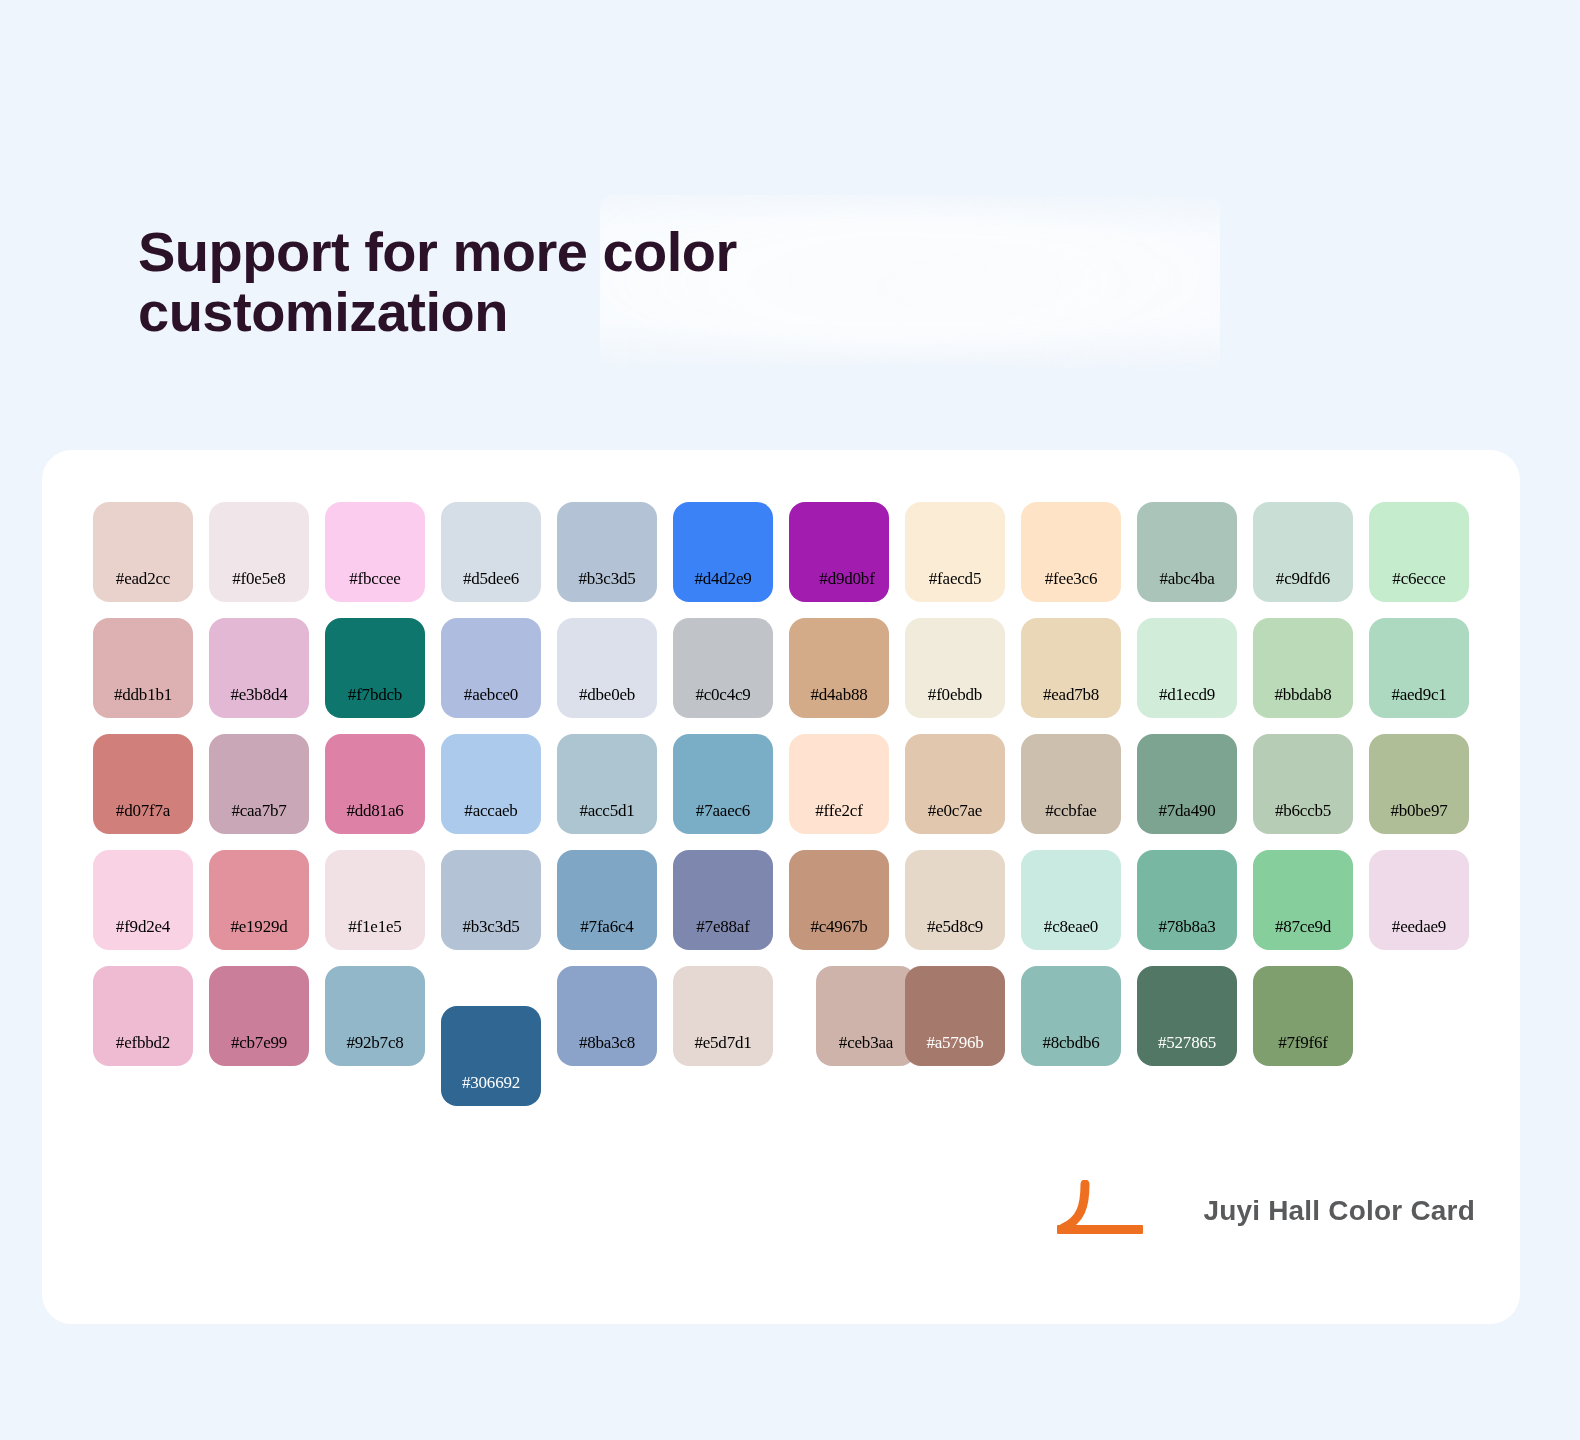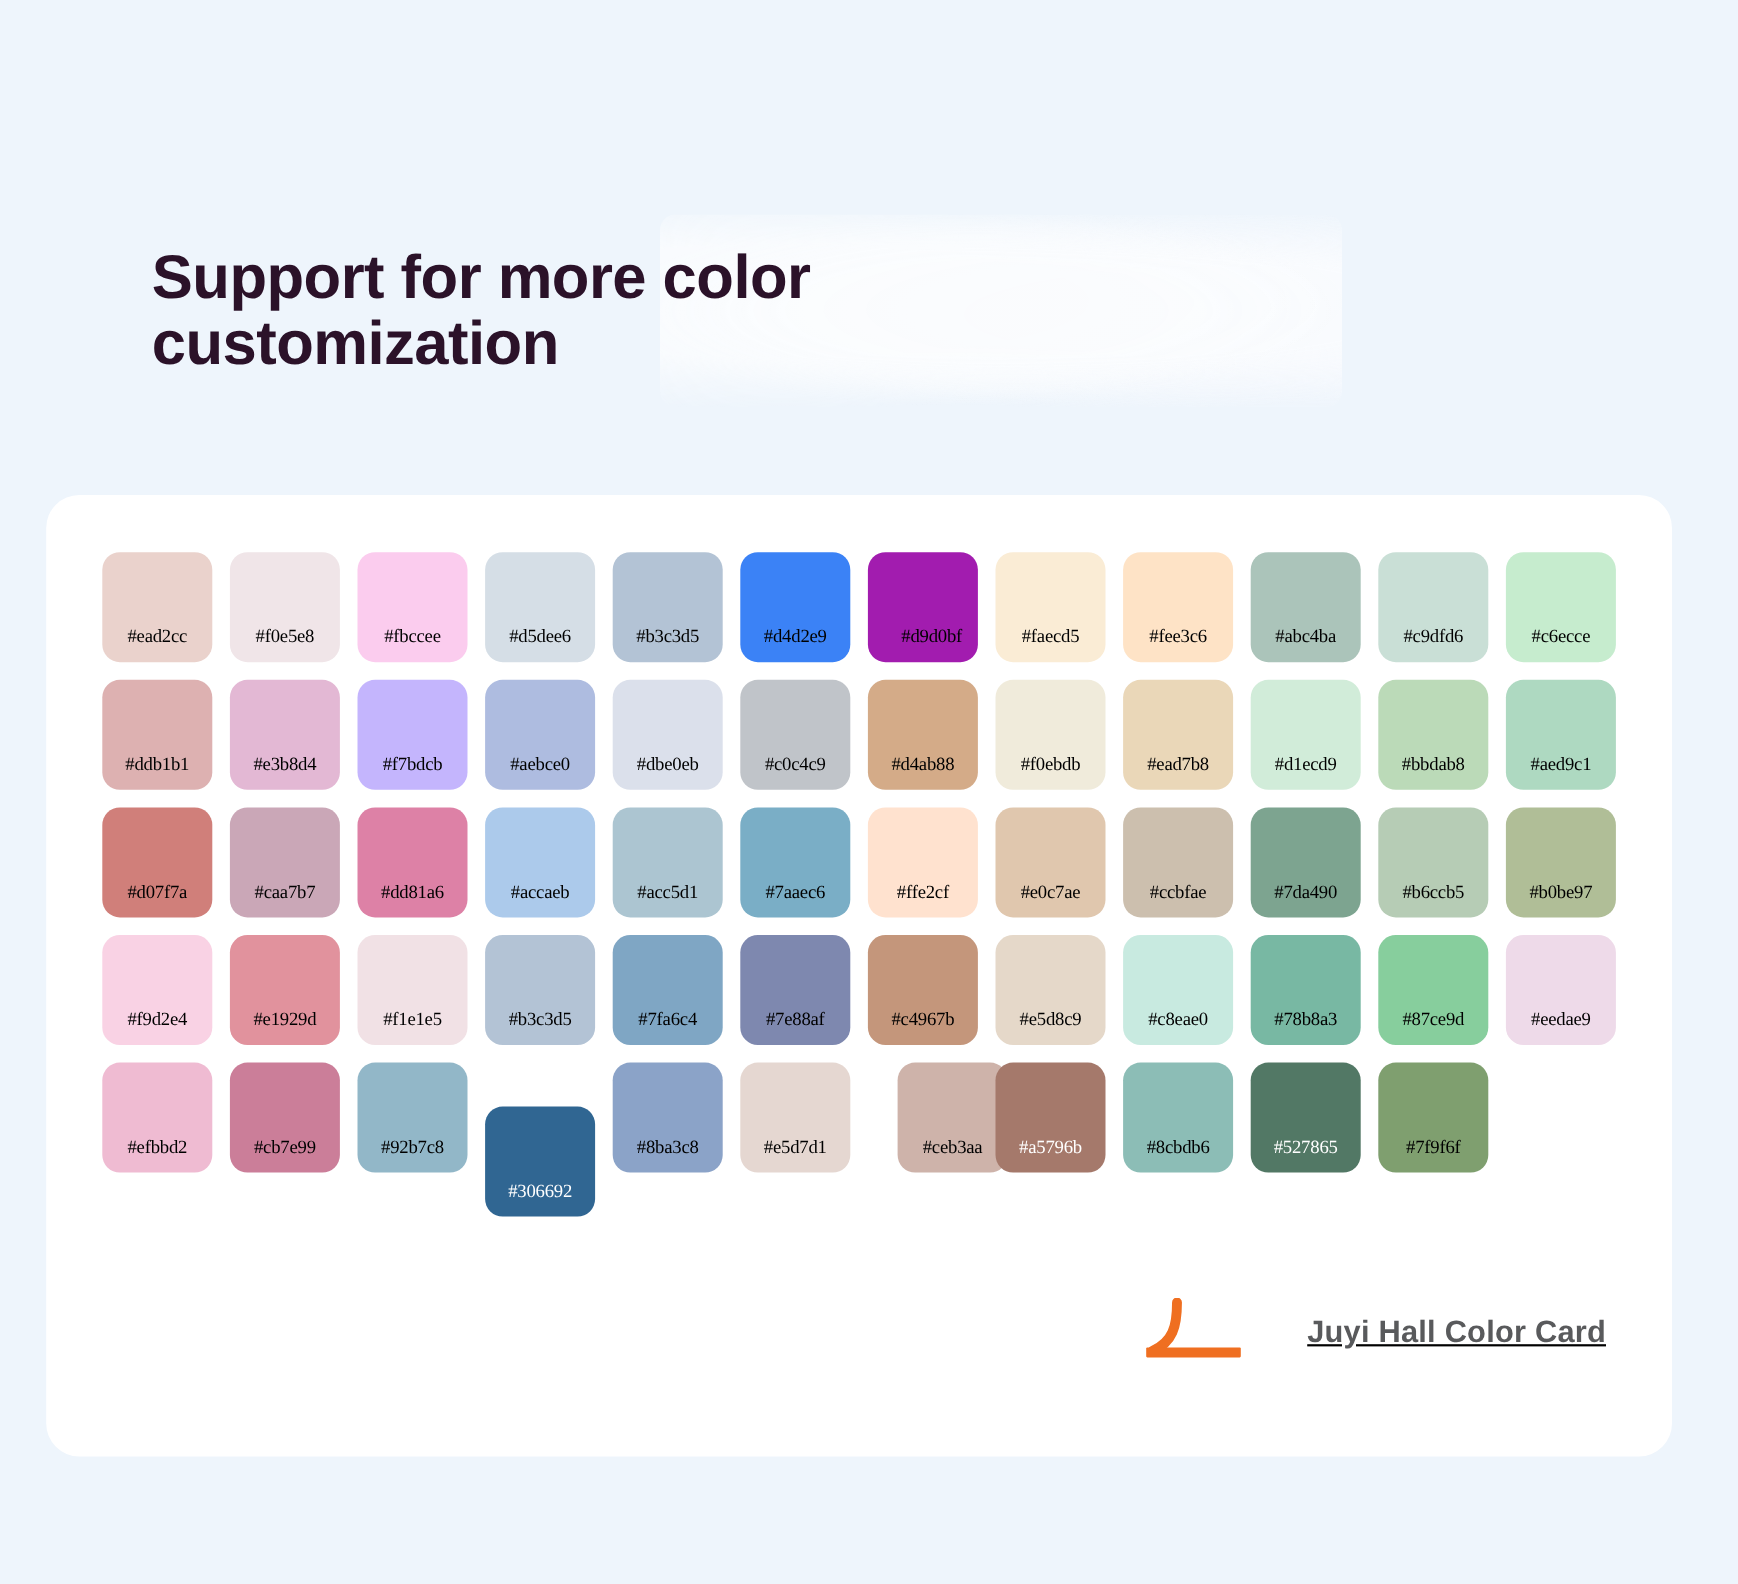--- a/index.html
+++ b/index.html
@@ -85,26 +85,25 @@
     letter-spacing: -0.2px;
     color: #000000;
     white-space: nowrap;
     font-family: Liberation Serif, serif;
   }
 
   .swatch.light-text .swatch-label { color: #ffffff; }
 
   #brand {
     position: absolute;
-    right: 60px;
+    right: 45px;
     bottom: 82px;
     display: flex;
     align-items: center;
     gap: 56px;
-    text-decoration: underline;
   }
 
   #brand-logo {
     width: 100px;
     height: 62px;
     display: block;
   }
 
   #brand-name {
     font-size: 28px;
@@ -160,21 +159,21 @@
       </div>
       <div class="swatch" style="background-color: rgb(198, 236, 206);">
         <span class="swatch-label">#c6ecce</span>
       </div>
       <div class="swatch" style="background-color: rgb(221, 177, 177);">
         <span class="swatch-label">#ddb1b1</span>
       </div>
       <div class="swatch" style="background-color: rgb(227, 184, 212);">
         <span class="swatch-label">#e3b8d4</span>
       </div>
-      <div class="swatch" style="background-color: #c4b5fd;">
+      <div class="swatch" style="background-color: #0f766e;">
         <span class="swatch-label">#f7bdcb</span>
       </div>
       <div class="swatch" style="background-color: rgb(174, 188, 224);">
         <span class="swatch-label">#aebce0</span>
       </div>
       <div class="swatch" style="background-color: rgb(219, 224, 235);">
         <span class="swatch-label">#dbe0eb</span>
       </div>
       <div class="swatch" style="background-color: rgb(192, 196, 201);">
         <span class="swatch-label">#c0c4c9</span>

